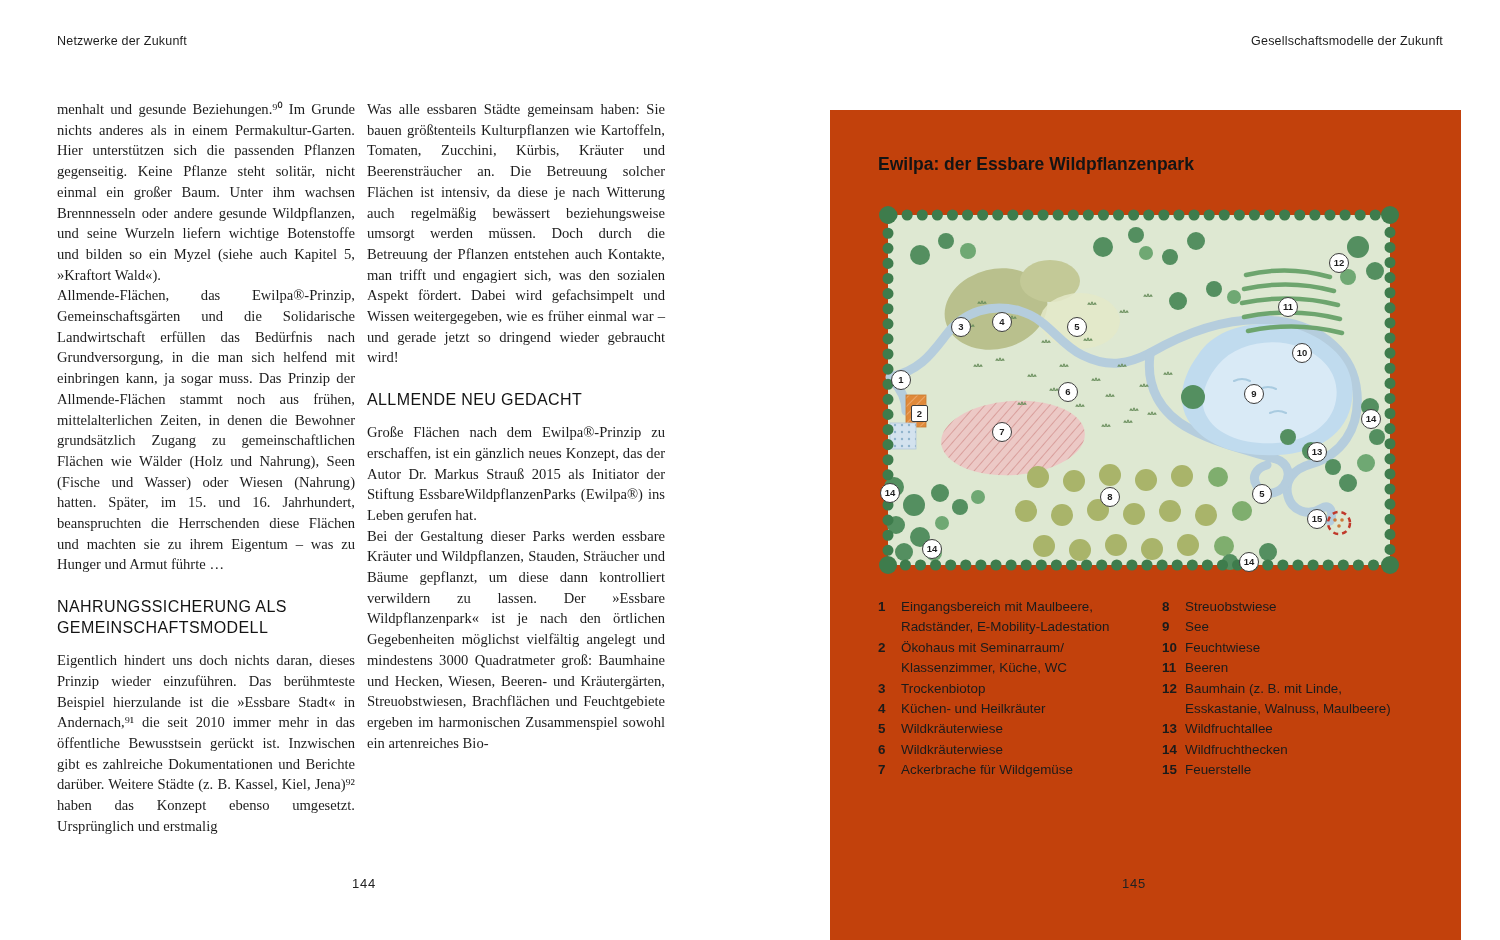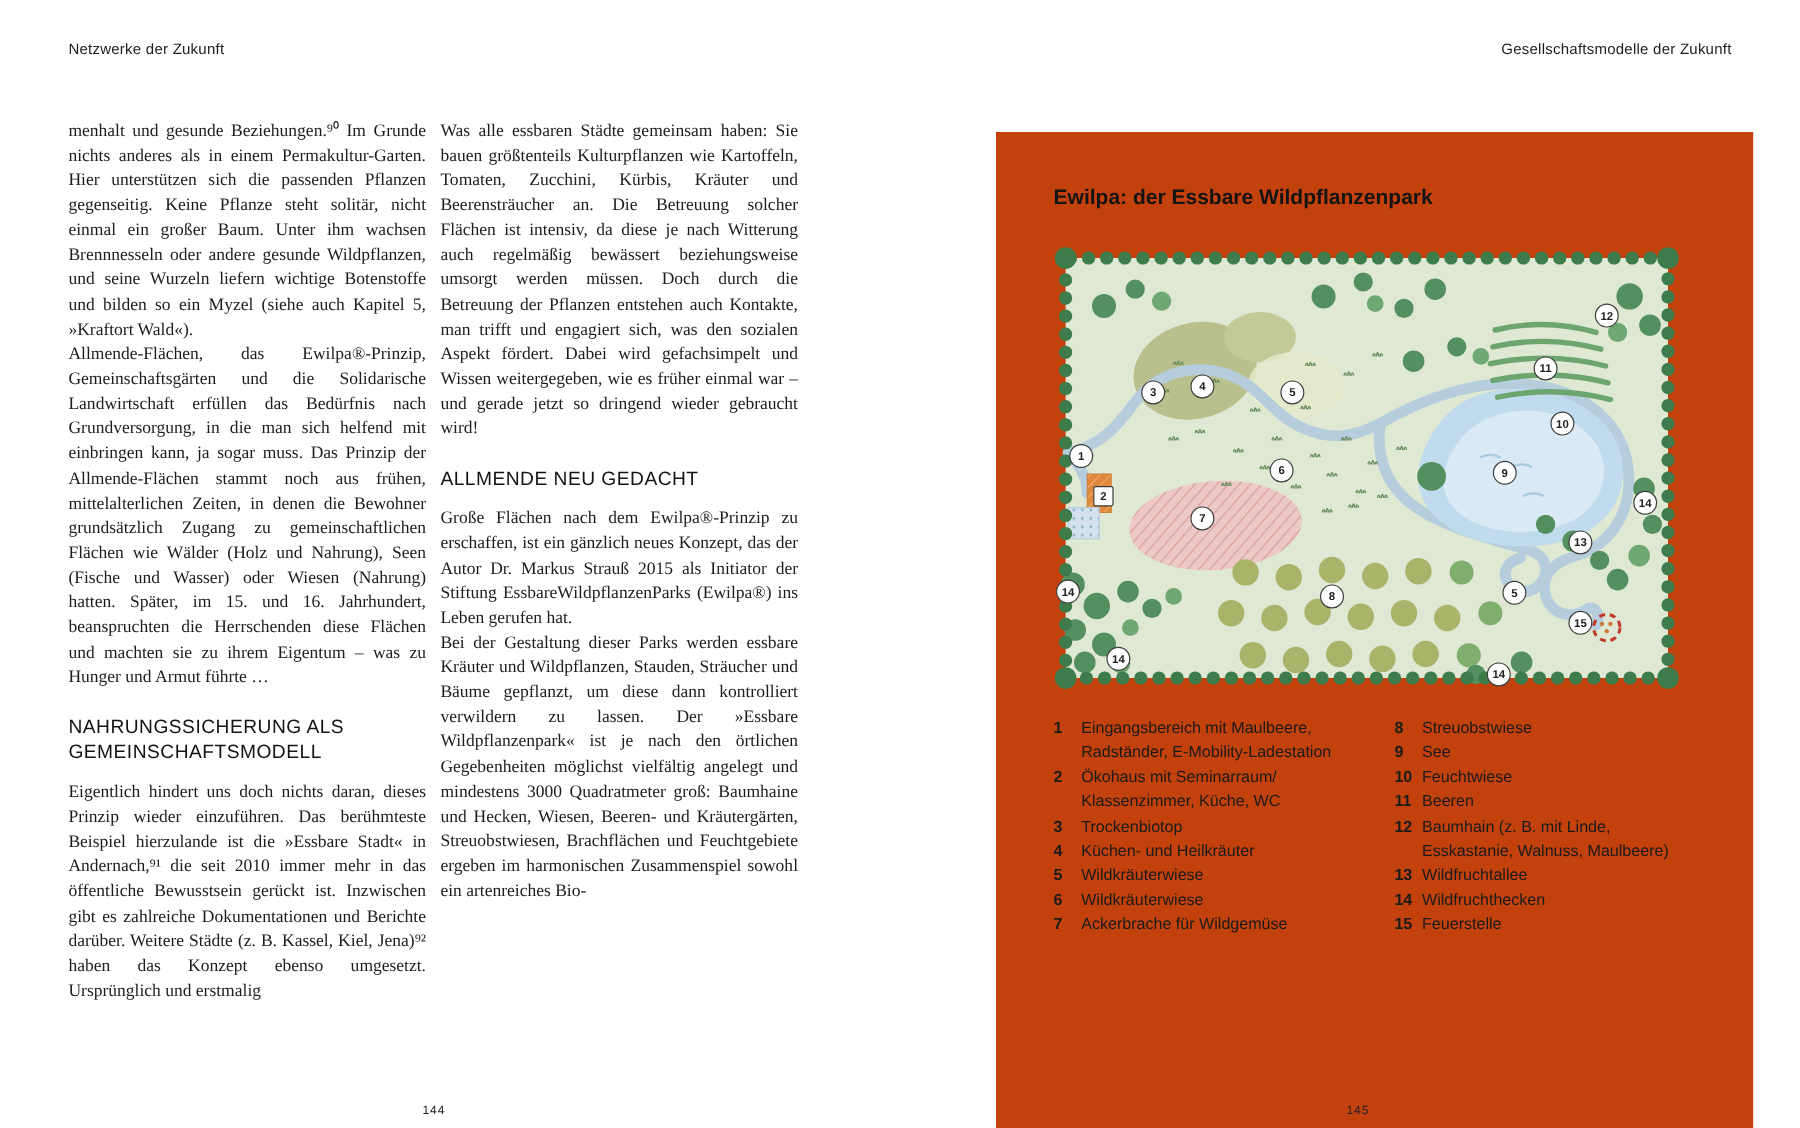--- a/index.html
+++ b/index.html
@@ -18,21 +18,21 @@
   .panel{position:absolute;left:830px;top:110px;width:631px;height:872px;background:#c2410c}
   .panel-title{position:absolute;left:48px;top:44px;margin:0;font-family:"Liberation Sans",sans-serif;font-size:17.5px;font-weight:700;color:#141414}
   .map{position:absolute;left:48px;top:95px}
 
   .legend{position:absolute;left:48px;top:487px;width:540px;display:flex;gap:28px;font-family:"Liberation Sans",sans-serif;font-size:13.4px;line-height:20.4px;color:#1b1b1b}
   .legend-col{flex:1}
   .lrow{display:flex}
   .lnum{width:23px;flex:none;font-weight:700}
   .ltxt{flex:1}
 
-  .pagenum{position:absolute;top:920px;font-family:"Liberation Sans",sans-serif;font-size:10px;letter-spacing:.8px;color:#222}
+  .pagenum{position:absolute;top:876px;font-family:"Liberation Sans",sans-serif;font-size:13px;letter-spacing:.8px;color:#222}
   .pagenum.left{left:352px}
   .pagenum.right{left:1122px}
 
   .mnum{font-family:"Liberation Sans",sans-serif;font-size:9.5px;font-weight:600;fill:#1e1e1e}
 </style>
 </head>
 <body>
 
 <div class="spread">
 

